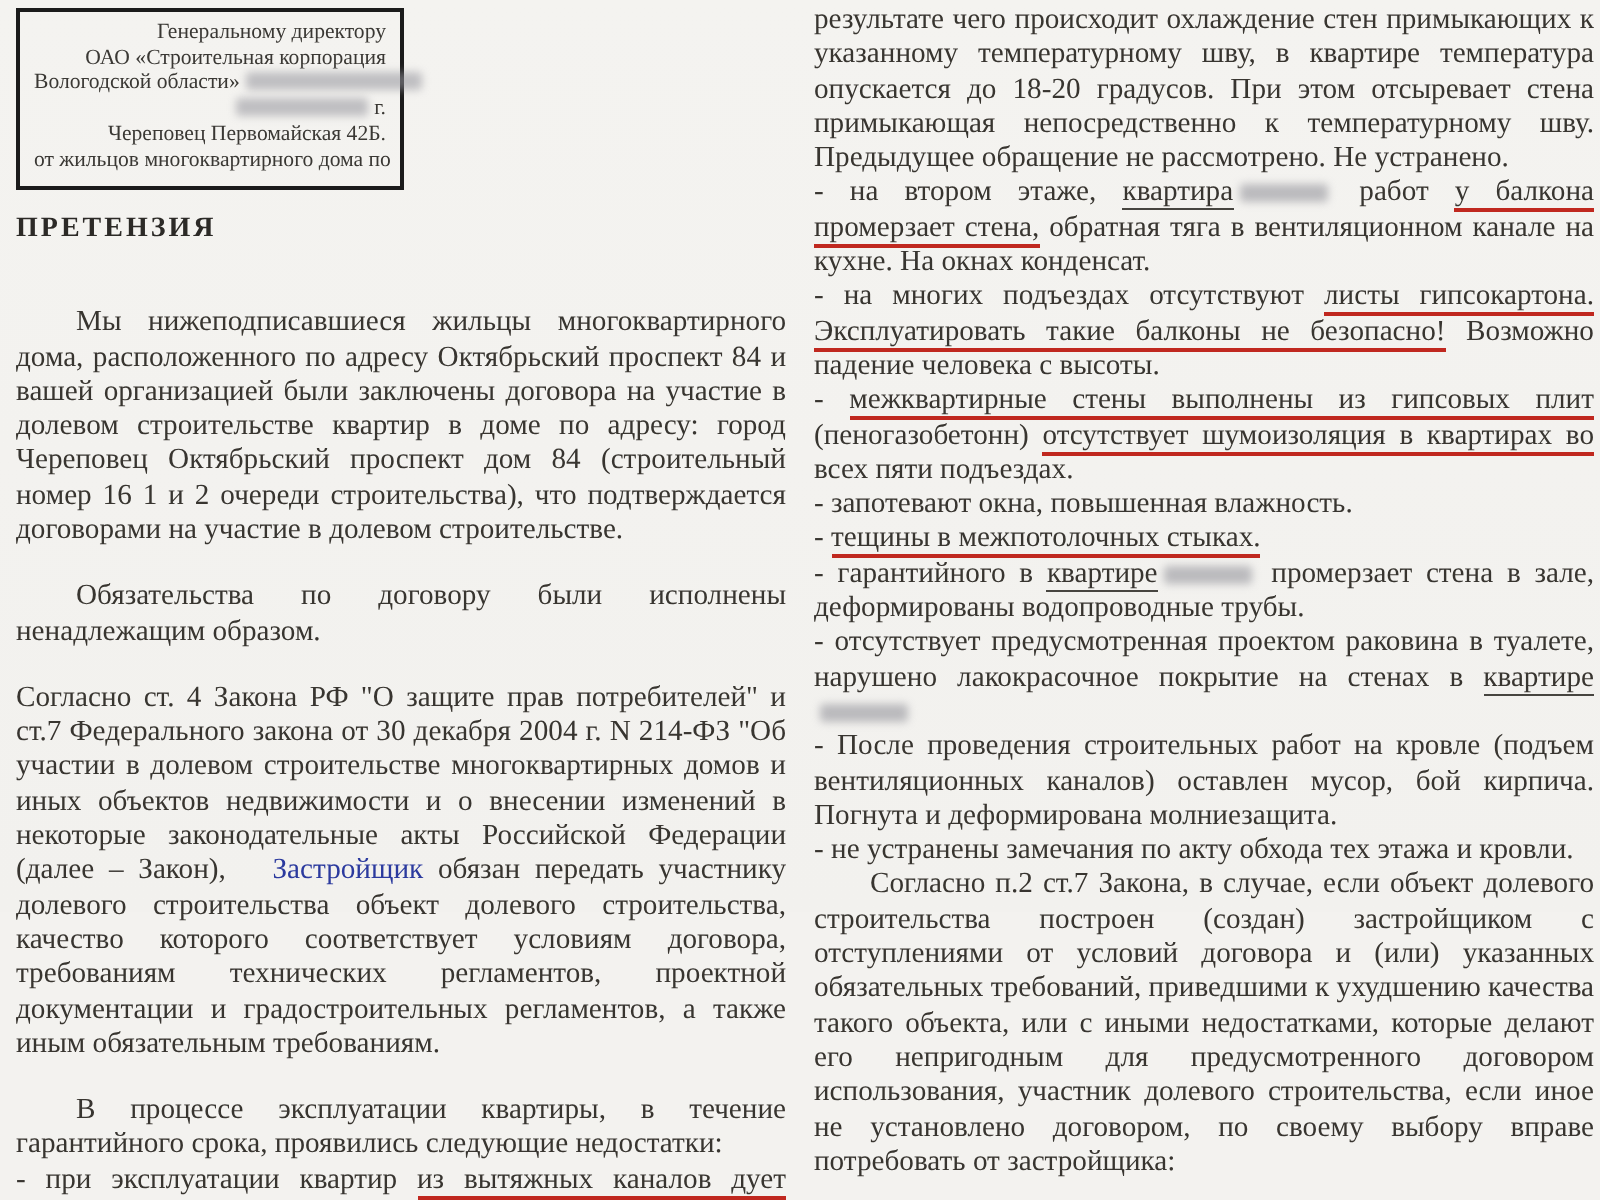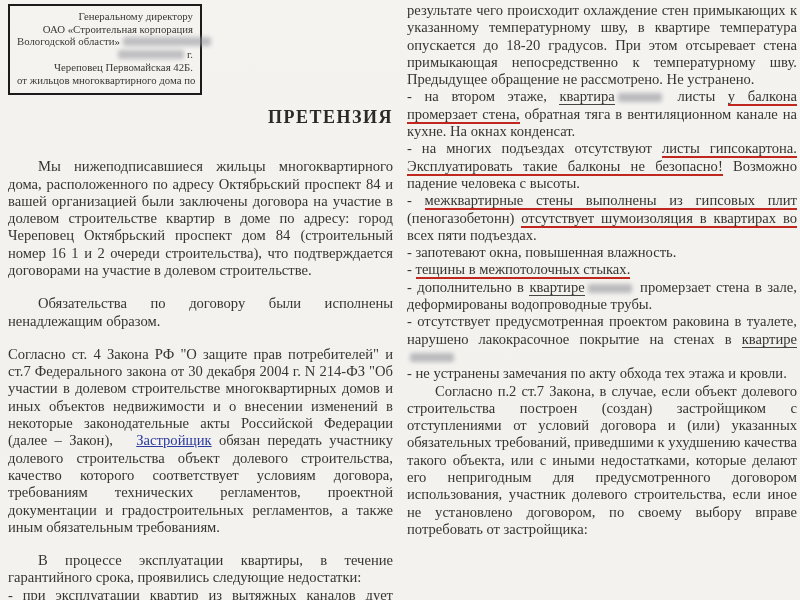--- a/index.html
+++ b/index.html
@@ -18,22 +18,22 @@
     width:194px;
     padding:4px 7px 7px 7px;
     text-align:right;
     font-size:10.8px;
     line-height:12.7px;
     color:#3a3834;
   }
   .addr-line{ white-space:nowrap; }
 
   .title{
-    text-align:right;
-    font-size:18px;
+    text-align:left;
+    font-size:14px;
     font-weight:bold;
     letter-spacing:1.5px;
     margin:12px 0 0 0;
     color:#2c2a27;
   }
 
   .para{
     font-size:14.6px;
     line-height:17.3px;
     text-align:justify;
@@ -48,21 +48,20 @@
 
   .u-red{
     border-bottom:2px solid #c0281f;
     padding-bottom:0px;
   }
   .u-dark{
     border-bottom:1px solid #474540;
   }
   .link{
     color:#2b3a9e;
-    text-decoration:underline;
     cursor:pointer;
     margin-left:16px;
   }
   .blur{
     display:inline-block;
     height:10px;
     border-radius:2px;
     background:#94949c;
     filter:blur(2px);
     opacity:.55;
@@ -101,35 +100,36 @@
     <p class="para indent">В процессе эксплуатации квартиры, в течение гарантийного срока, проявились следующие недостатки:</p>
 
     <p class="para tight"><span>- при эксплуатации квартир </span><span class="u-red">из вытяжных каналов дует холодный воздух.</span><span> Проблема до сих пор не решена. Был произведен подъем вентиляционных каналов на крыше. Но проблем не решена. По прежнему из вентиляционных каналов</span></p>
 
   </div>
 
   <div class="col-right">
 
     <p class="para">результате чего происходит охлаждение стен примыкающих к указанному температурному шву, в квартире температура опускается до 18-20 градусов. При этом отсыревает стена примыкающая непосредственно к температурному шву. Предыдущее обращение не рассмотрено. Не устранено.</p>
 
-    <p class="para"><span>- на втором этаже, </span><span class="u-dark">квартира</span><span class="blur blur-num"></span><span> листы </span><span class="u-red">у балкона промерзает стена,</span><span> обратная тяга в вентиляционном канале на кухне. На окнах конденсат.</span></p>
+    <p class="para"><span>- на втором этаже, </span><span class="u-dark">квартира</span><span class="blur blur-num"></span><span> работ </span><span class="u-red">у балкона промерзает стена,</span><span> обратная тяга в вентиляционном канале на кухне. На окнах конденсат.</span></p>
 
     <p class="para"><span>- на многих подъездах отсутствуют </span><span class="u-red">листы гипсокартона.</span> <span class="u-red">Эксплуатировать такие балконы не безопасно!</span><span> Возможно падение человека с высоты.</span></p>
 
     <p class="para"><span>- </span><span class="u-red">межквартирные стены выполнены из гипсовых плит</span><span> (пеногазобетонн) </span><span class="u-red">отсутствует шумоизоляция в квартирах во</span><span> всех пяти подъездах.</span></p>
 
     <p class="para">- запотевают окна, повышенная влажность.</p>
 
     <p class="para"><span>- </span><span class="u-red">тещины в межпотолочных стыках.</span></p>
 
-    <p class="para"><span>- дополнительно в </span><span class="u-dark">квартире</span><span class="blur blur-num"></span><span> промерзает стена в зале, деформированы водопроводные трубы.</span></p>
+    <p class="para"><span>- гарантийного в </span><span class="u-dark">квартире</span><span class="blur blur-num"></span><span> промерзает стена в зале, деформированы водопроводные трубы.</span></p>
 
 
     <p class="para"><span>- отсутствует предусмотренная проектом раковина в туалете, нарушено лакокрасочное покрытие на стенах в </span><span class="u-dark">квартире</span><span class="blur blur-num"></span></p>
 
+    <p class="para">- После проведения строительных работ на кровле (подъем вентиляционных каналов) оставлен мусор, бой кирпича. Погнута и деформирована молниезащита.</p>
 
 
     <p class="para">- не устранены замечания по акту обхода тех этажа и кровли.</p>
 
     <p class="para indent-sm">Согласно п.2 ст.7 Закона, в случае, если объект долевого строительства построен (создан) застройщиком с отступлениями от условий договора и (или) указанных обязательных требований, приведшими к ухудшению качества такого объекта, или с иными недостатками, которые делают его непригодным для предусмотренного договором использования, участник долевого строительства, если иное не установлено договором, по своему выбору вправе потребовать от застройщика:</p>
 
   </div>
 
 </div>
 

